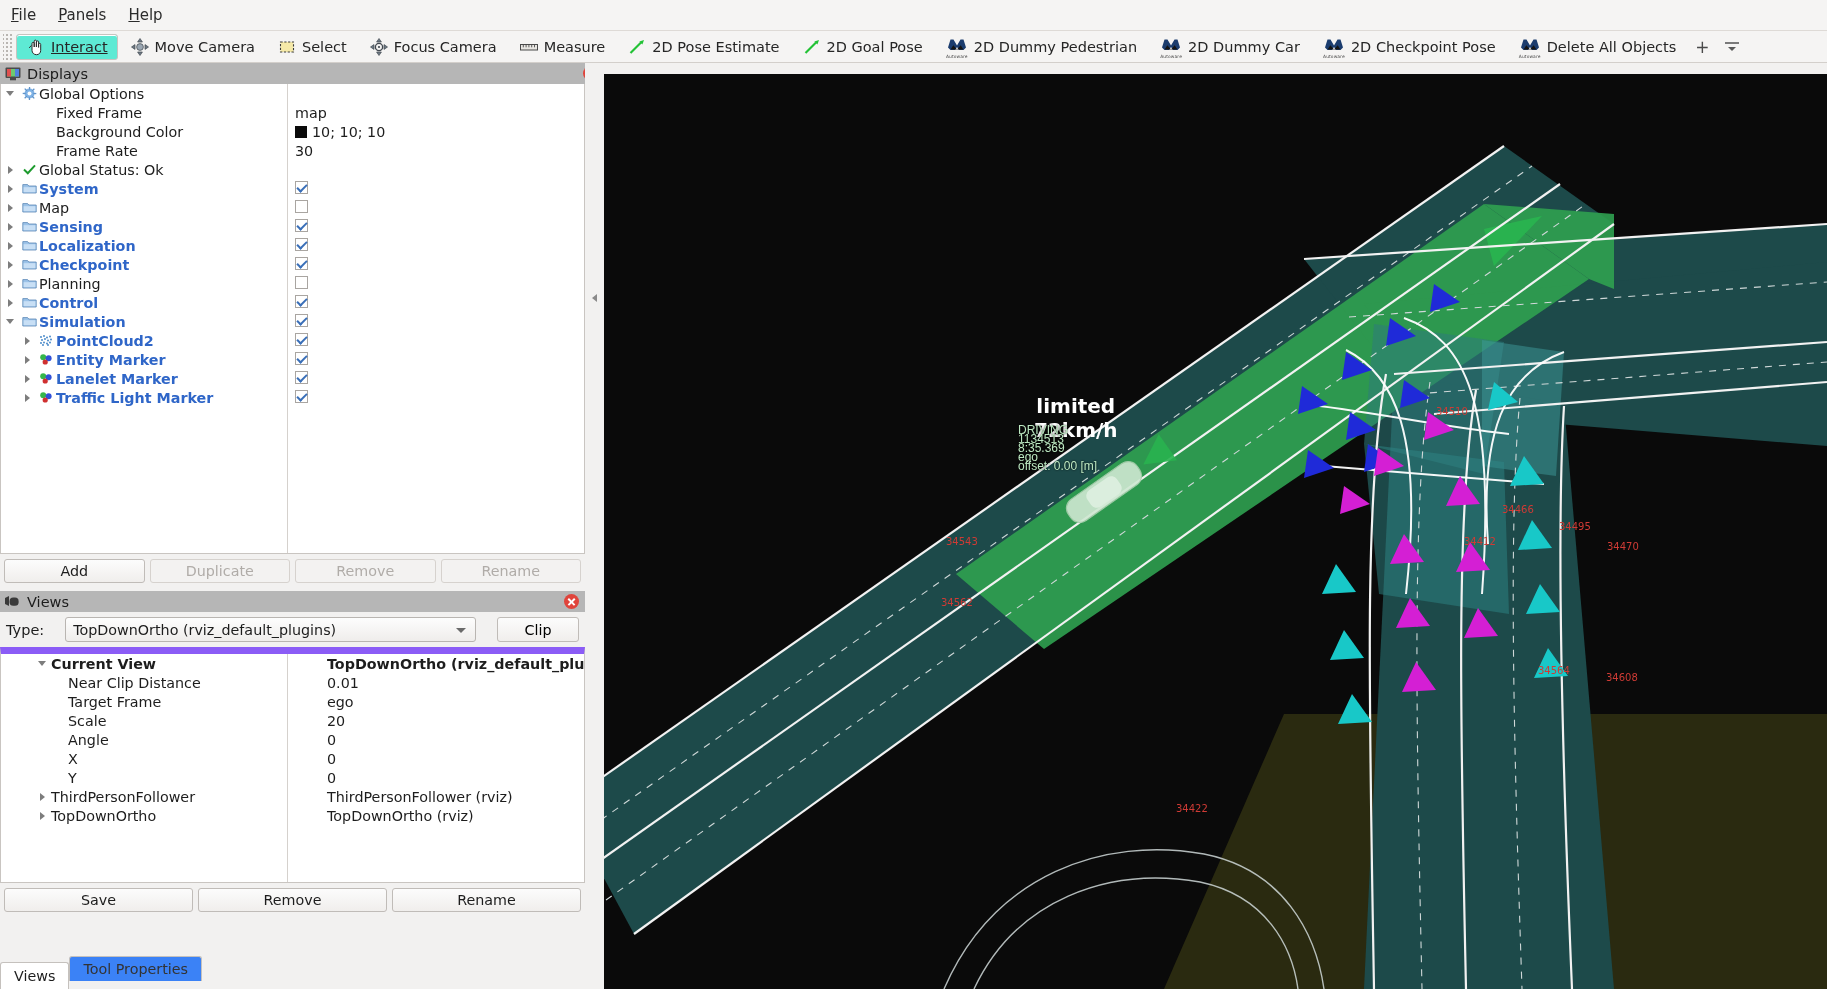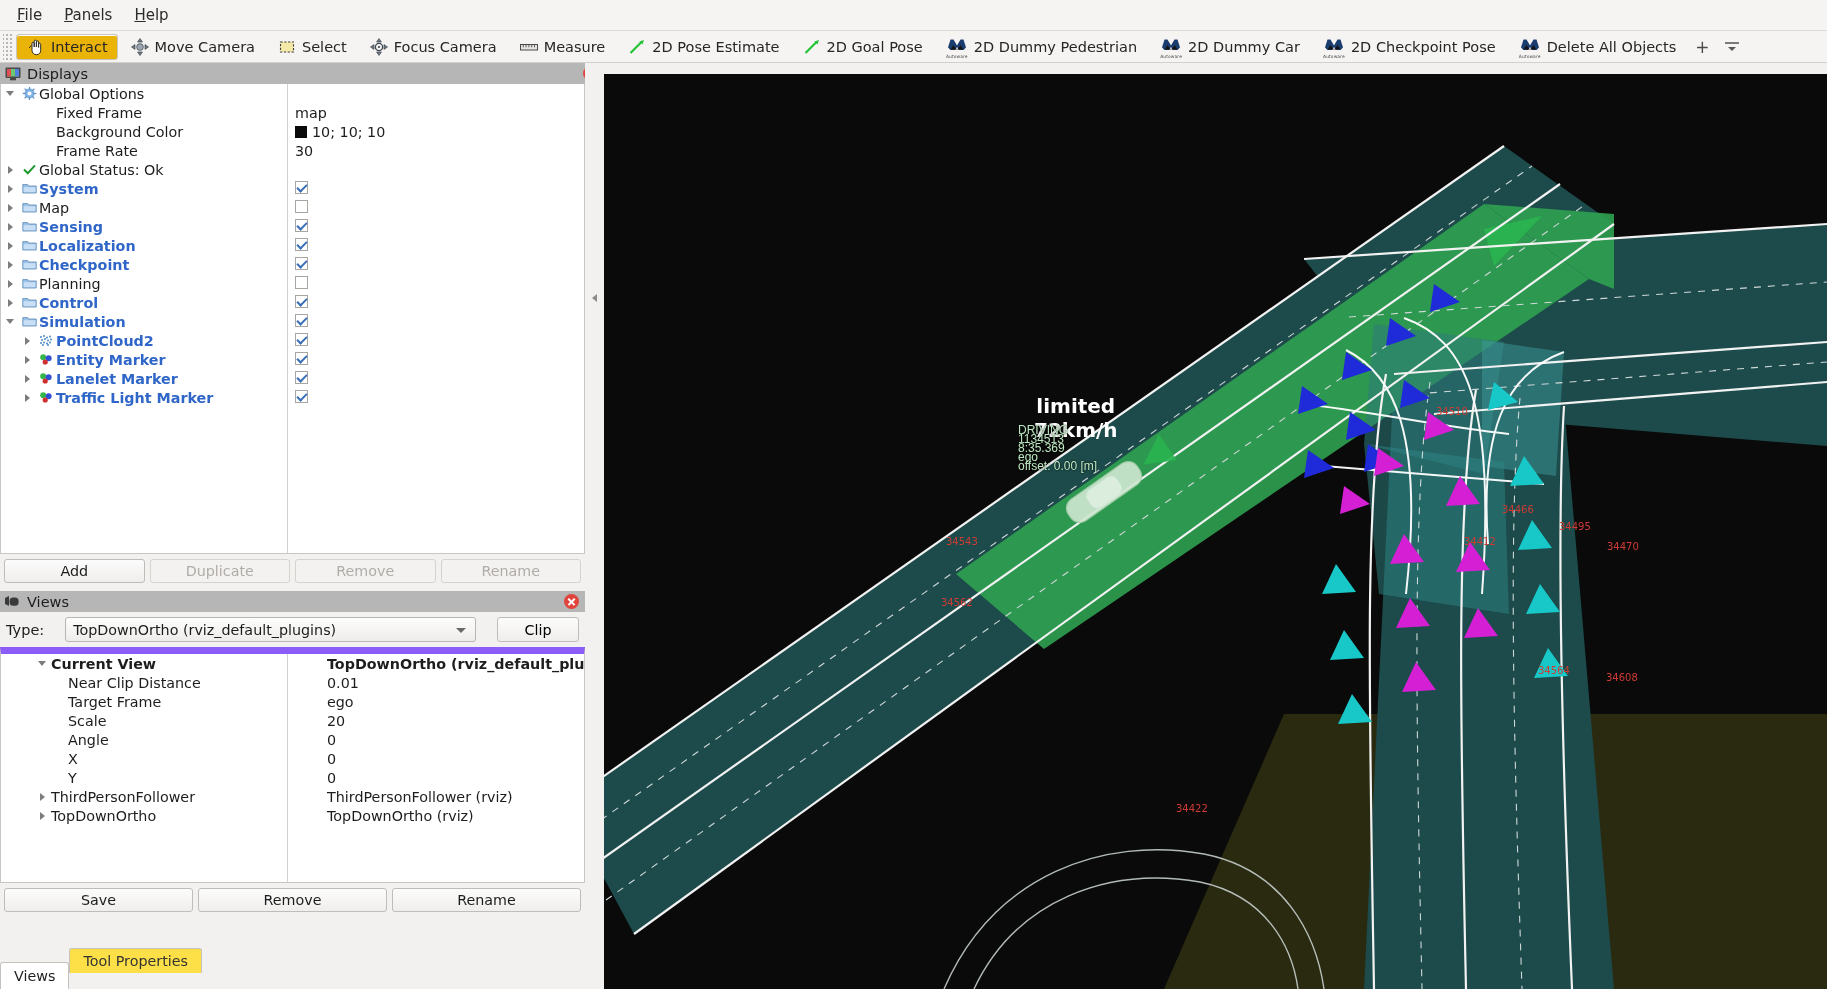--- a/index.html
+++ b/index.html
@@ -14,21 +14,21 @@
     position: relative;
     width: 1827px; height: 989px;
     background: #f2f1f0;
   }
 
   
   #menubar {
     position: absolute; left: 0; top: 0; width: 1827px; height: 31px;
     background: #f5f4f3;
     border-bottom: 1px solid #dedad6;
-    display: flex; align-items: center; padding-left: 6px;
+    display: flex; align-items: center; 
   }
   .menu-item {
     font-size: 15px; color: #2b2b2b; padding: 3px 11px; cursor: default;
     line-height: 16px;
   }
   .menu-item .mn { text-decoration: underline; }
 
   
   #toolbar {
     position: absolute; left: 0; top: 31px; width: 1827px; height: 32px;
@@ -42,23 +42,24 @@
     background-size: 4px 4px; background-position: 2px 3px;
   }
   .tb-btn {
     display: flex; align-items: center; gap: 5px;
     height: 26px; padding: 0 9px; margin: 0 1px;
     font-size: 14.5px; color: #262626; white-space: nowrap;
     border: 1px solid transparent; border-radius: 3px;
     cursor: default;
   }
   .tb-btn.active {
-    background: #eab308;
+    background: #5eead4;
     border: 1px solid #c8c4c0;
     box-shadow: inset 0 1px 0 #ffffff;
+    text-decoration: underline;
   }
   .tb-ico { width: 20px; height: 20px; position: relative; flex: 0 0 20px; }
   .tb-ico svg { display: block; }
   .aw-ico { width: 24px; height: 22px; flex: 0 0 24px; position: relative; }
   .aw-ico .aw-cap { font-size: 4.4px; color: #4a4a4a; position: absolute;
                     left: 0; bottom: -1px; width: 100%; text-align: center;
                     letter-spacing: .1px; }
   .tb-plus { font-size: 17px; color: #4a4a4a; padding: 0 8px; }
   .tb-expand { display: flex; flex-direction: column; align-items: center;
                padding: 0 7px; }
@@ -174,21 +175,21 @@
     position: absolute; left: 0; bottom: 0; width: 604px; height: 27px;
     display: flex; align-items: flex-end; background: #f2f1f0;
   }
   .tab {
     height: 25px; padding: 0 13px; font-size: 14.3px; color: #1d1d1d;
     display: flex; align-items: center; cursor: default;
     border: 1px solid #c5c1bd; border-bottom: none;
     border-top-left-radius: 3px; border-top-right-radius: 3px;
   }
   .tab.sel { background: #ffffff; border-color: #c5c1bd; height: 27px; }
-  .tab.unsel { background: #fde047; color: #333; margin-bottom: 16px; }
+  .tab.unsel { background: #3b82f6; color: #333; margin-bottom: 8px; }
 
   
   #dock-handle {
     position: absolute; left: 585px; top: 63px; width: 19px; height: 470px;
     display: flex; align-items: center; justify-content: center;
     background: #f2f1f0;
   }
   #dock-handle .ar {
     width: 0; height: 0;
     border-top: 4px solid transparent; border-bottom: 4px solid transparent;

